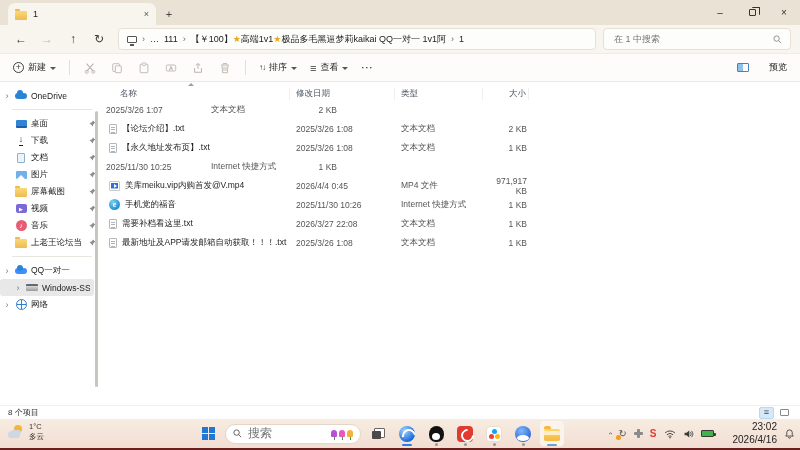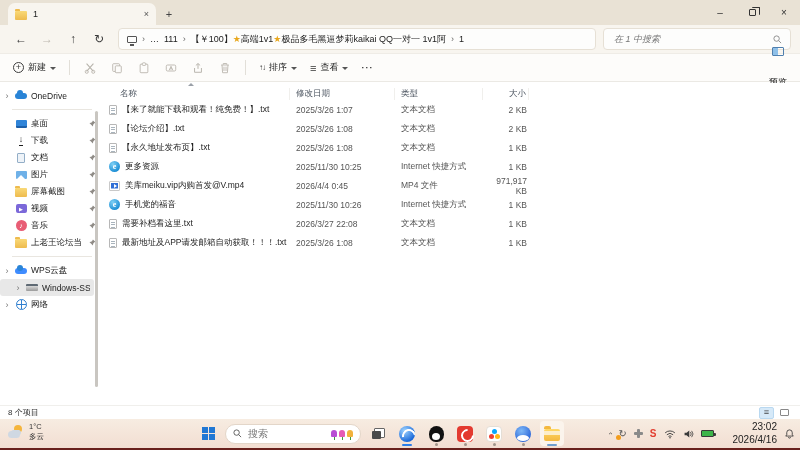--- a/index.html
+++ b/index.html
@@ -22,35 +22,35 @@
   .navbtn{width:24px;height:22px;display:flex;align-items:center;justify-content:center;font-size:12px;color:#3a3a3a;}
   .navbtn.disabled{color:#bdb8af;}
   .addressbar{flex:1;height:22px;background:#fdfdfc;border:1px solid #e6e0d5;border-radius:4px;
       display:flex;align-items:center;gap:5px;padding:0 8px;font-size:9px;color:#222;margin:0 5px;white-space:nowrap;overflow:hidden;}
   .crumb-sep{color:#666;font-size:9px;}
   .crumb-star{color:#e8a71c;font-size:9px;}
   .monitor-ic{width:10px;height:7px;border:1px solid #555;border-radius:1px;position:relative;flex:none;}
   .monitor-ic::after{content:"";position:absolute;left:2px;bottom:-3px;width:4px;height:1px;background:#555;box-shadow:0 1px 0 0 #555;}
   .searchbar{width:188px;height:22px;background:#fdfdfc;border:1px solid #e6e0d5;border-radius:4px;
       display:flex;align-items:center;padding:0 8px;}
-  .searchbar input{border:none;outline:none;background:transparent;flex:1;font-size:9px;color:#444;font-family:inherit;min-width:0;font-style:italic;}
+  .searchbar input{border:none;outline:none;background:transparent;flex:1;font-size:9px;color:#444;font-family:inherit;min-width:0;}
   .mag{flex:none;}
 
   
   .toolbar{position:absolute;top:54px;left:0;right:0;height:28px;background:#fdfcfa;border-bottom:1px solid #ebe9e4;
       display:flex;align-items:center;padding:0 13px;gap:13px;font-size:9px;color:#222;}
   .tbtn{display:flex;align-items:center;gap:4px;}
   .tsep{width:1px;height:15px;background:#e2dfd8;}
   .caret{width:0;height:0;border-left:3px solid transparent;border-right:3px solid transparent;border-top:3px solid #555;margin-top:1px;}
   .plus-circ{width:11px;height:11px;border:1px solid #3d3d3d;border-radius:50%;display:flex;align-items:center;justify-content:center;font-size:9px;color:#3d3d3d;line-height:1;}
   .gicon{width:14px;height:14px;display:flex;align-items:center;justify-content:center;}
   .sorticon{font-size:8px;color:#333;letter-spacing:-1px;}
   .viewicon{font-size:11px;color:#333;}
   .moreicon{font-size:9px;color:#333;letter-spacing:1px;font-weight:bold;}
-  .preview-wrap{margin-left:auto;display:flex;align-items:center;gap:20px;flex-direction:column;}
+  .preview-wrap{margin-left:auto;display:flex;align-items:center;gap:20px;}
   .preview-ic{width:12px;height:9px;border:1px solid #4f7fae;border-radius:1px;position:relative;}
   .preview-ic::before{content:"";position:absolute;left:0;top:0;bottom:0;width:5px;background:#8fc0e8;}
 
   
   .main{position:absolute;top:83px;left:0;right:0;bottom:45px;display:flex;background:#fff;}
   .sidebar{width:100px;flex:none;position:relative;padding-top:4px;font-size:8.5px;color:#222;overflow:hidden;}
   .side-item{display:flex;align-items:center;gap:4px;height:17px;padding-left:15px;padding-right:4px;}
   .side-item .chev{width:8px;flex:none;color:#777;font-size:9px;text-align:center;}
   .chev.open{display:inline-block;transform:rotate(90deg);}
   .side-item.toplevel{padding-left:3px;}
@@ -120,21 +120,21 @@
   .maroon{position:absolute;left:0;right:0;bottom:0;height:2px;background:#69201c;}
   .tb-left{position:absolute;left:8px;top:3px;display:flex;align-items:center;gap:5px;}
   .weather-ic{width:16px;height:13px;position:relative;}
   .weather-ic::before{content:"";position:absolute;left:6px;top:0;width:8px;height:8px;border-radius:50%;background:#f5b53c;}
   .weather-ic::after{content:"";position:absolute;left:0;bottom:0;width:12px;height:7px;border-radius:5px;background:#cfd8e2;box-shadow:2px -2px 0 -1px #cfd8e2;}
   .weather-txt{font-size:7.5px;color:#333;line-height:1.3;}
   .tb-center{position:absolute;left:196px;top:2px;display:flex;align-items:center;gap:5px;height:25px;}
   .winlogo{display:grid;grid-template-columns:6px 6px;grid-template-rows:6px 6px;gap:1px;margin:0 4px;}
   .winlogo i{background:#2178d4;}
   .tb-search{width:136px;height:20px;background:#fff;border:1px solid #e3d6c9;border-radius:10px;display:flex;align-items:center;gap:4px;padding:0 7px;}
-  .tb-search input{border:none;outline:none;background:transparent;flex:1;min-width:0;font-size:10px;color:#555;font-family:Liberation Sans, sans-serif;}
+  .tb-search input{border:none;outline:none;background:transparent;flex:1;min-width:0;font-size:12px;color:#555;font-family:Liberation Mono, monospace;}
   .tulips{display:flex;align-items:flex-start;gap:2px;}
   .tulip{width:6px;height:7px;border-radius:3px 3px 1px 1px;position:relative;}
   .tulip::after{content:"";position:absolute;left:2.5px;bottom:-3px;width:1px;height:3px;background:#3f9b3f;}
   .taskview{width:13px;height:11px;position:relative;margin:0 4px;}
   .taskview::before{content:"";position:absolute;right:0;top:0;width:9px;height:8px;border:1px solid #666;background:#fff;border-radius:1px;}
   .taskview::after{content:"";position:absolute;left:0;bottom:0;width:9px;height:8px;background:#4a4a4a;border-radius:1px;}
   .app{width:24px;height:25px;display:flex;align-items:center;justify-content:center;position:relative;}
   .app .dot{position:absolute;bottom:0;left:50%;margin-left:-1.5px;width:3px;height:3px;border-radius:50%;background:#a0948a;}
   .app .bar{position:absolute;bottom:0;left:50%;margin-left:-5px;width:10px;height:2px;border-radius:2px;background:#2b7de9;}
   .app.active{background:#fbf4ec;border-radius:4px;}
@@ -354,21 +354,21 @@
       <svg class="pin" width="7" height="7" viewBox="0 0 16 16">
           <path d="M9 1l6 6-3 .6L9.5 11 9 15 1 7l4-.6L7.5 4z" fill="#8f8b86"></path>
         </svg>
     </div>
     <div class="side-div"></div>
     <div class="side-item toplevel">
       <span class="chev">›</span>
       <span class="si">
           <span class="cloud" style="background:#3f8cff;"></span>
         </span>
-      <span class="lbl">WPS云盘</span>
+      <span class="lbl">QQ一对一</span>
     </div>
     <div class="side-item nested selected-row">
       <span class="chev">›</span>
       <span class="si">
           <span class="si-drive"></span>
         </span>
       <span class="lbl">Windows-SSD</span>
     </div>
     <div class="side-item toplevel">
       <span class="chev">›</span>
@@ -391,24 +391,20 @@
         </div>
       <div class="cell c-type">
           <span>类型</span>
         </div>
       <div class="cell c-size">
           <span>大小</span>
         </div>
     </div>
 
     <div class="fl-row">
-      <div class="name">
-          <span class="ic-txt"></span>
-          <span>【来了就能下载和观看！纯免费！】.txt</span>
-        </div>
       <div class="date">2025/3/26 1:07</div>
       <div class="type">文本文档</div>
       <div class="size">2 KB</div>
     </div>
     <div class="fl-row">
       <div class="name">
           <span class="ic-txt"></span>
           <span>【论坛介绍】.txt</span>
         </div>
       <div class="date">2025/3/26 1:08</div>
@@ -418,24 +414,20 @@
     <div class="fl-row">
       <div class="name">
           <span class="ic-txt"></span>
           <span>【永久地址发布页】.txt</span>
         </div>
       <div class="date">2025/3/26 1:08</div>
       <div class="type">文本文档</div>
       <div class="size">1 KB</div>
     </div>
     <div class="fl-row">
-      <div class="name">
-          <span class="ic-ie"></span>
-          <span>更多资源</span>
-        </div>
       <div class="date">2025/11/30 10:25</div>
       <div class="type">Internet 快捷方式</div>
       <div class="size">1 KB</div>
     </div>
     <div class="fl-row">
       <div class="name">
           <span class="ic-mp4"></span>
           <span>美库meiku.vip内购首发@V.mp4</span>
         </div>
       <div class="date">2026/4/4 0:45</div>

